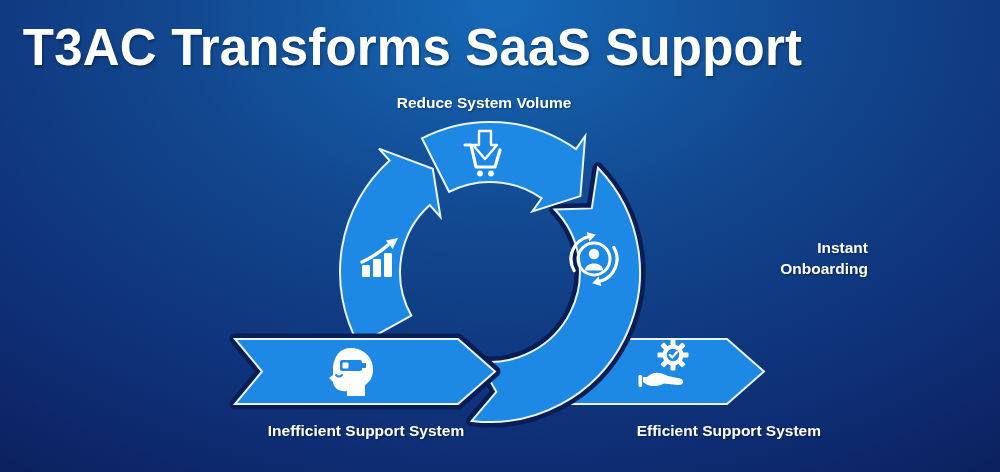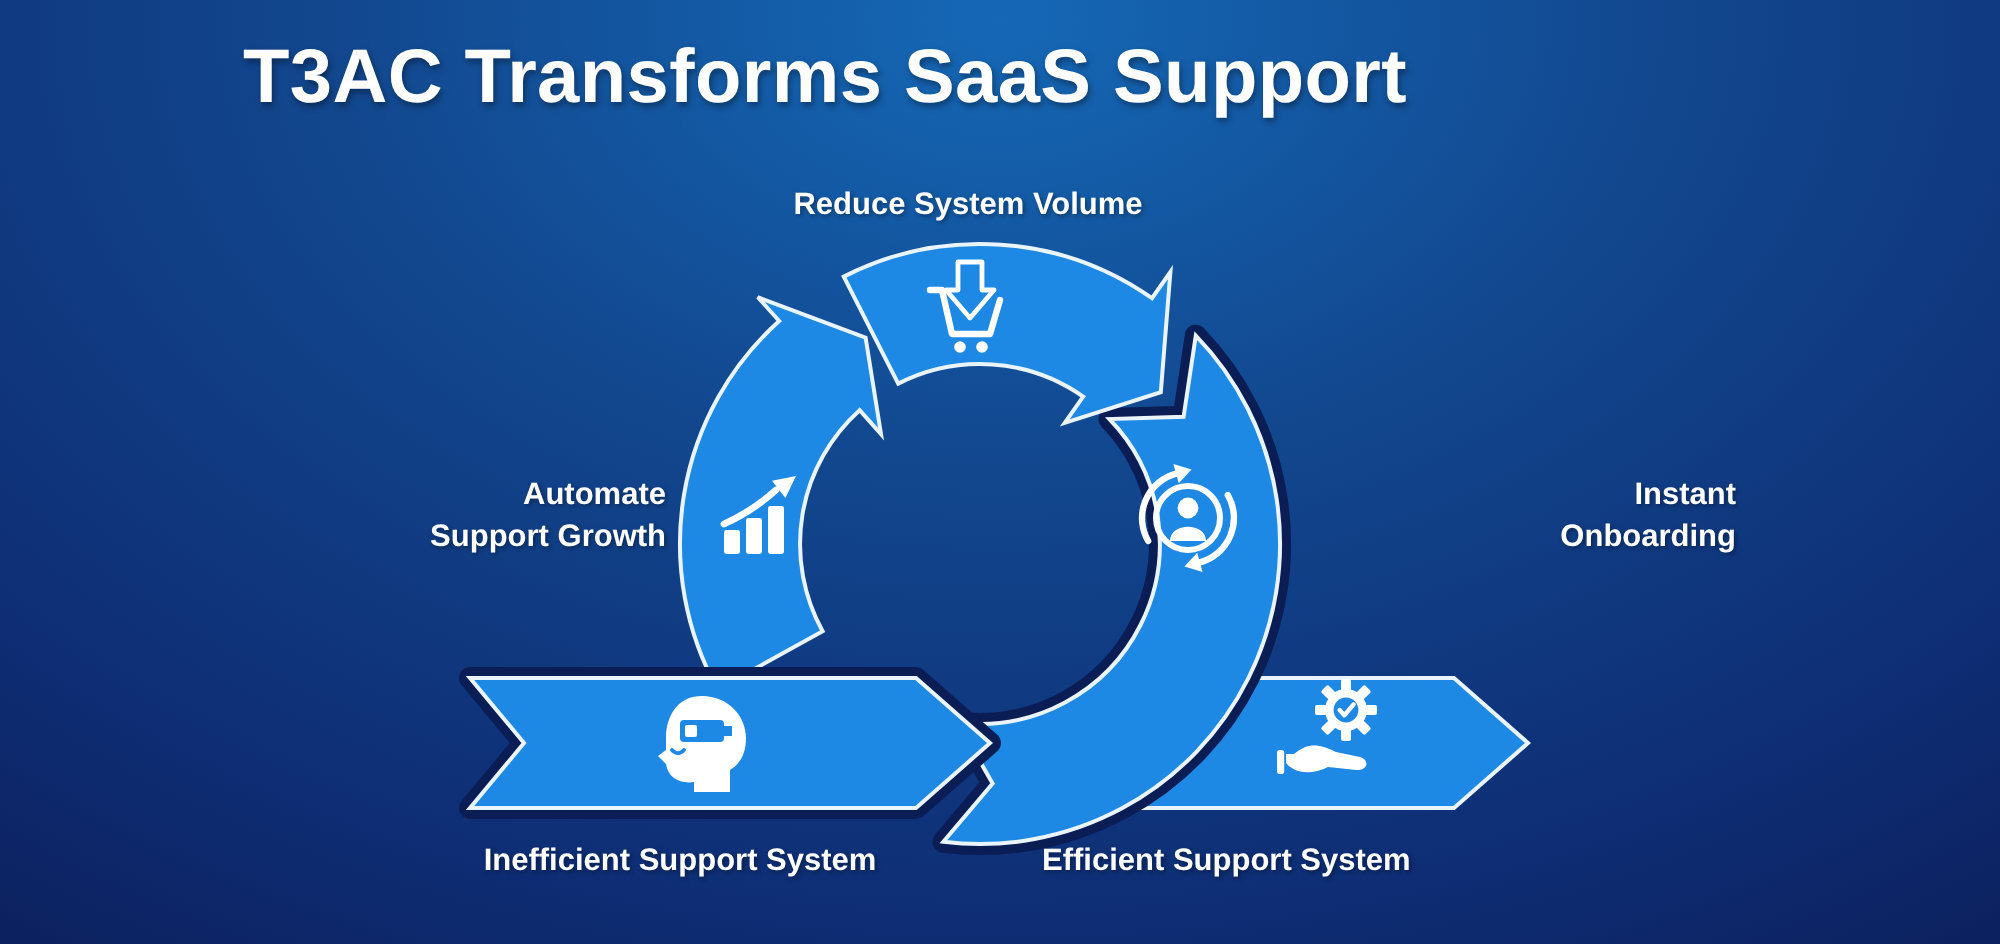--- a/index.html
+++ b/index.html
@@ -6,35 +6,35 @@
   .stage{
     position:relative;
     width:1000px;height:472px;
     overflow:hidden;
     font-family:"Liberation Sans", sans-serif;
     background:radial-gradient(115% 165% at 50% 2%,
       #1568b6 0%, #12488f 28%, #0e2d74 58%, #0b1950 84%, #0a1140 100%);
   }
   .title{
     position:absolute;left:0;top:18px;width:825px;margin:0;
-    text-align:center;color:#ffffff;font-size:38px;font-weight:700;
+    text-align:center;color:#ffffff;font-size:51px;font-weight:700;
     letter-spacing:.2px;
     text-shadow:1px 2px 3px rgba(0,0,0,.35);
   }
   .diagram{position:absolute;left:0;top:0;}
   .label{
     position:absolute;color:#ffffff;font-weight:700;font-size:15.5px;
     line-height:21px;white-space:pre-line;
     text-shadow:1px 1px 2px rgba(0,0,0,.35);
   }
   .lbl-top{left:334px;top:92px;width:300px;text-align:center;}
   .lbl-left{right:667px;top:237px;width:220px;text-align:right;}
   .lbl-right{left:648px;top:237px;width:220px;text-align:right;}
-  .lbl-bl{left:190px;top:420px;width:300px;text-align:center;}
-  .lbl-br{left:521px;top:420px;width:300px;text-align:left;}
+  .lbl-bl{left:216px;top:420px;width:300px;text-align:center;}
+  .lbl-br{left:521px;top:420px;width:300px;text-align:right;}
 </style>
 </head>
 <body>
 
 <div class="stage">
 
   <h1 class="title">T3AC Transforms SaaS Support</h1>
 
   <svg class="diagram" width="1000" height="472" viewBox="0 0 1000 472" aria-hidden="true">
 
@@ -97,20 +97,18 @@
         <circle cx="0" cy="0" r="10.5"></circle>
         <circle cx="0" cy="0" r="6.2" fill="#1e88e5"></circle>
         <path d="M-3.2,0 L-0.8,2.6 L3.8,-2.8" fill="none" stroke="#ffffff" stroke-width="2.2" stroke-linecap="round" stroke-linejoin="round"></path>
       </g>
       <path d="M-24,9 L-20,9 C-13,3 -7,4 1,8 L13,10.5 C18,12 17,17.5 11,17 L-3,15.5 C-13,20.5 -21,17.5 -24,13.5 Z" fill="#ffffff"></path>
       <rect x="-28.5" y="7" width="3.6" height="12" rx="1.4" fill="#ffffff"></rect>
     </g>
   </svg>
 
   <div class="label lbl-top">Reduce System Volume</div>
-  <div class="label lbl-left">Automate
-Support Growth</div>
   <div class="label lbl-right">Instant
 Onboarding</div>
   <div class="label lbl-bl">Inefficient Support System</div>
   <div class="label lbl-br">Efficient Support System</div>
 
 </div>
 
 </body></html>

